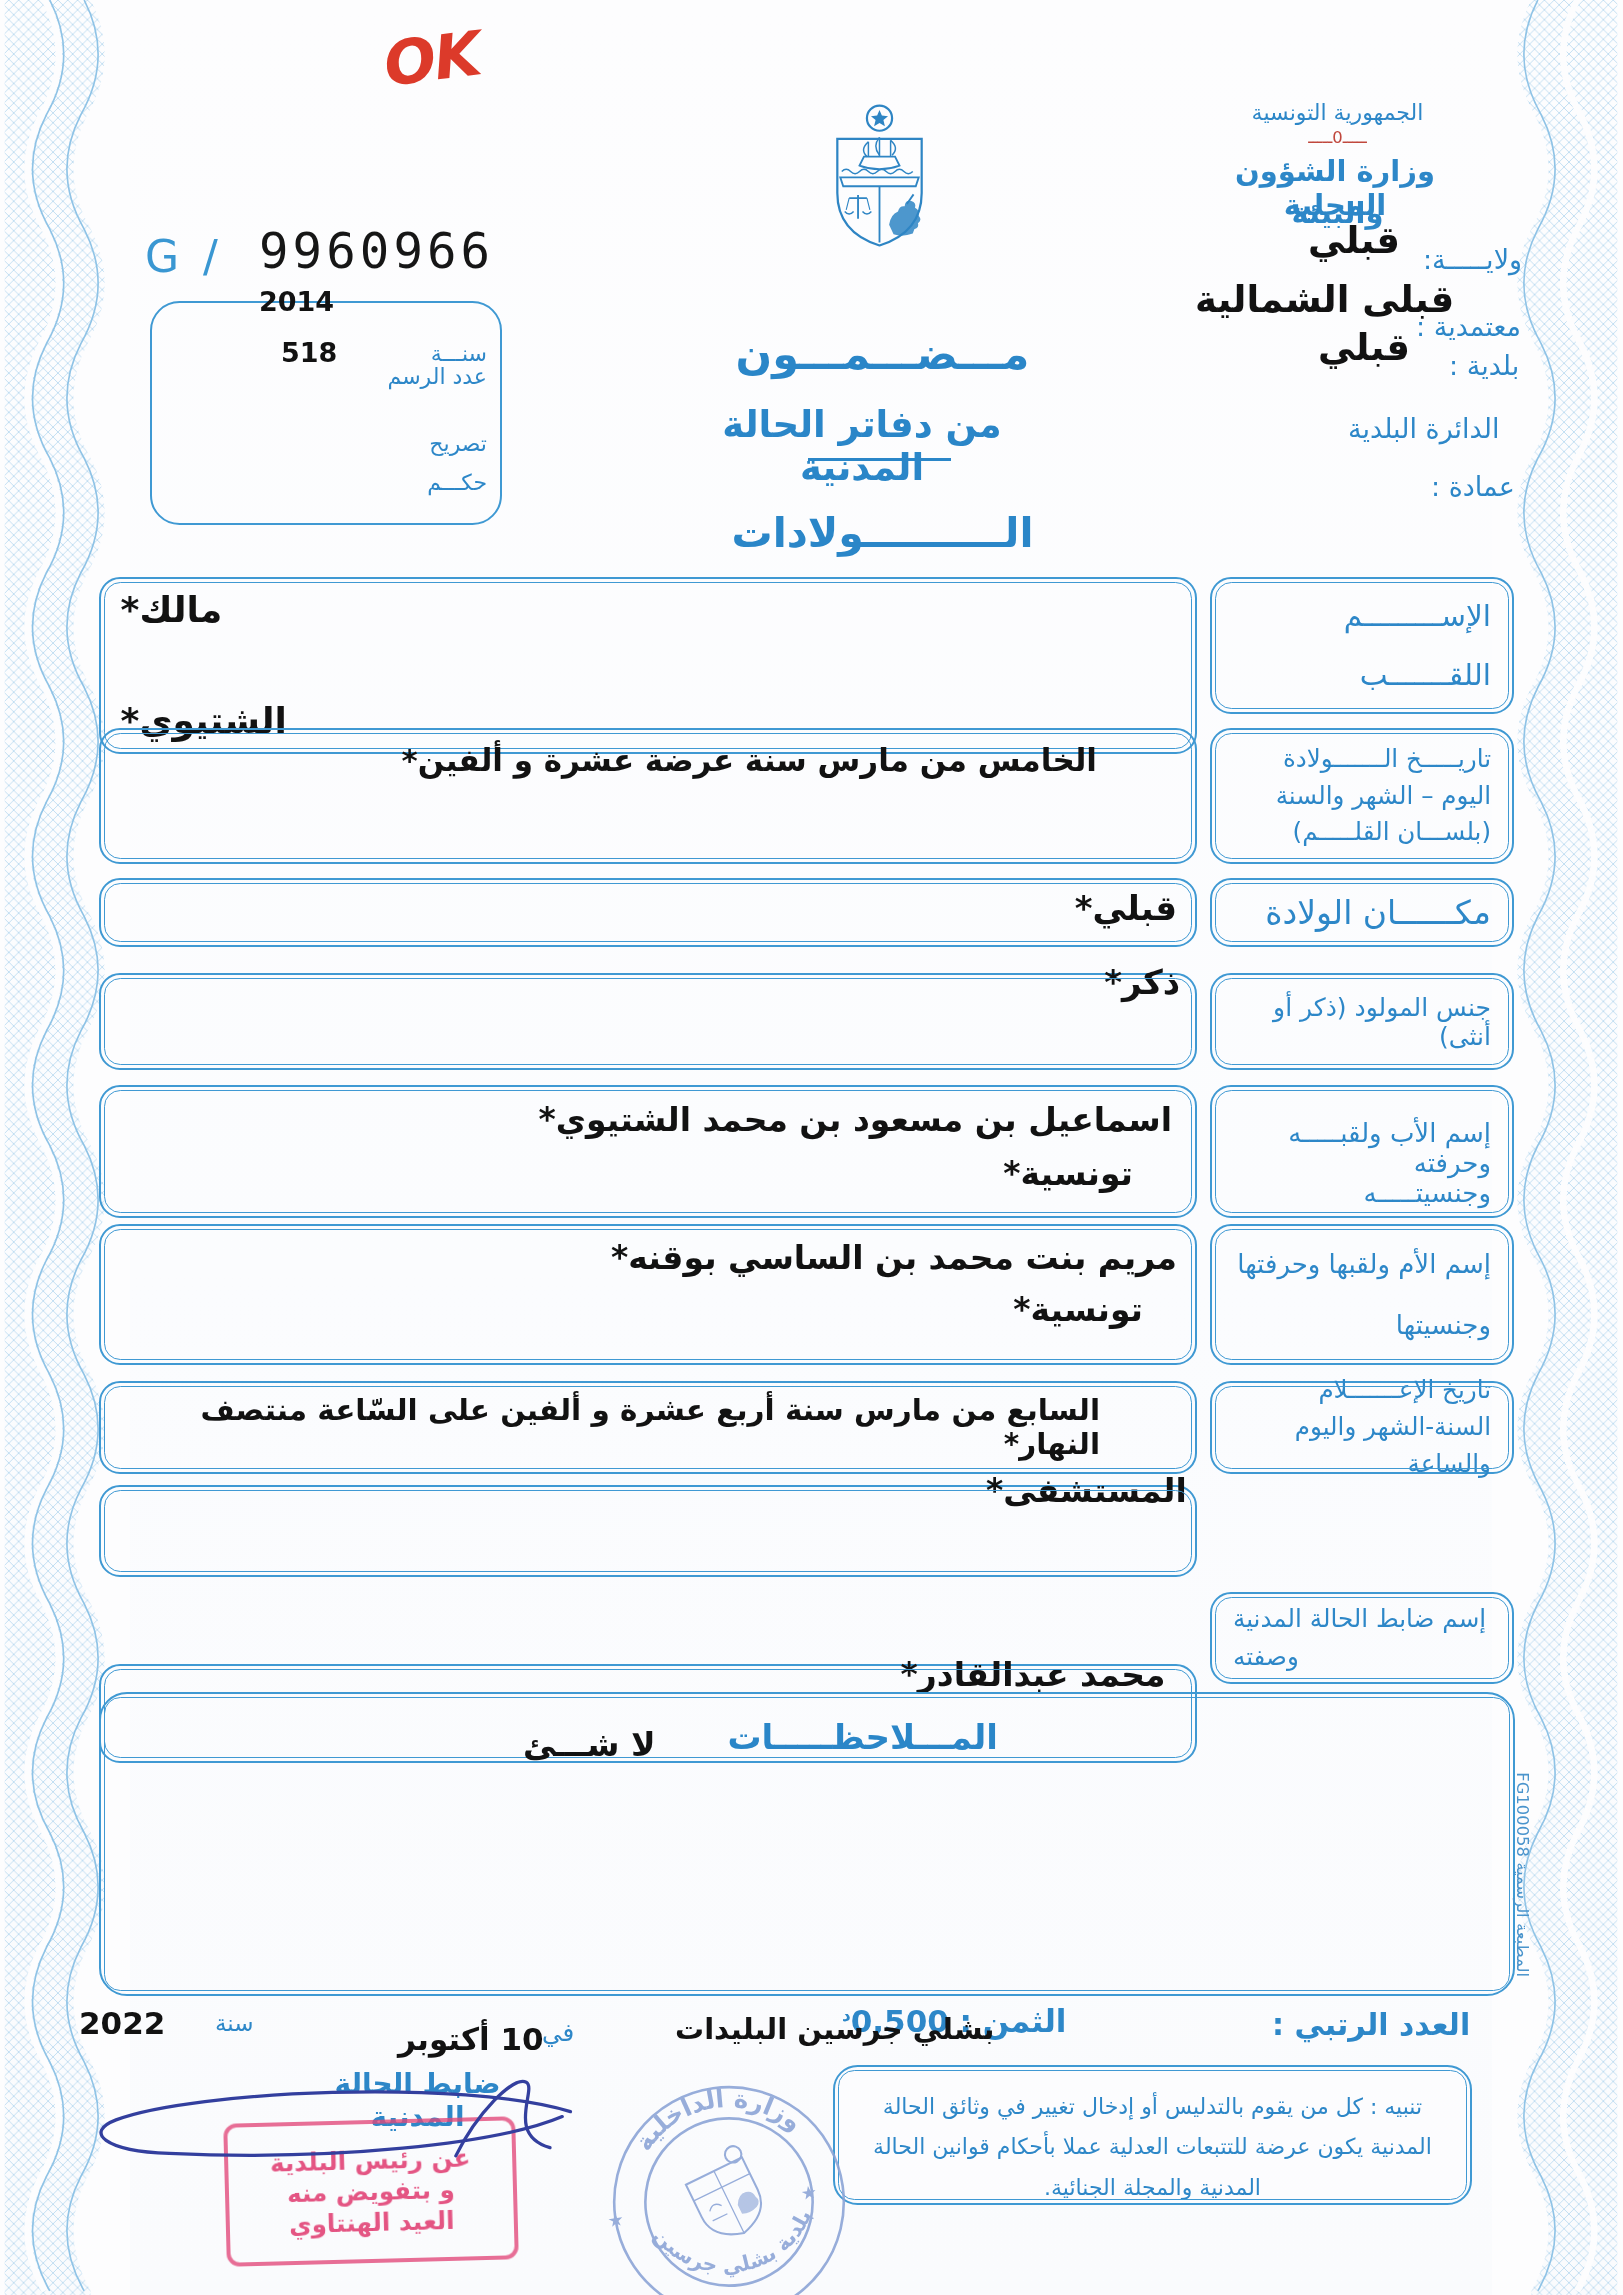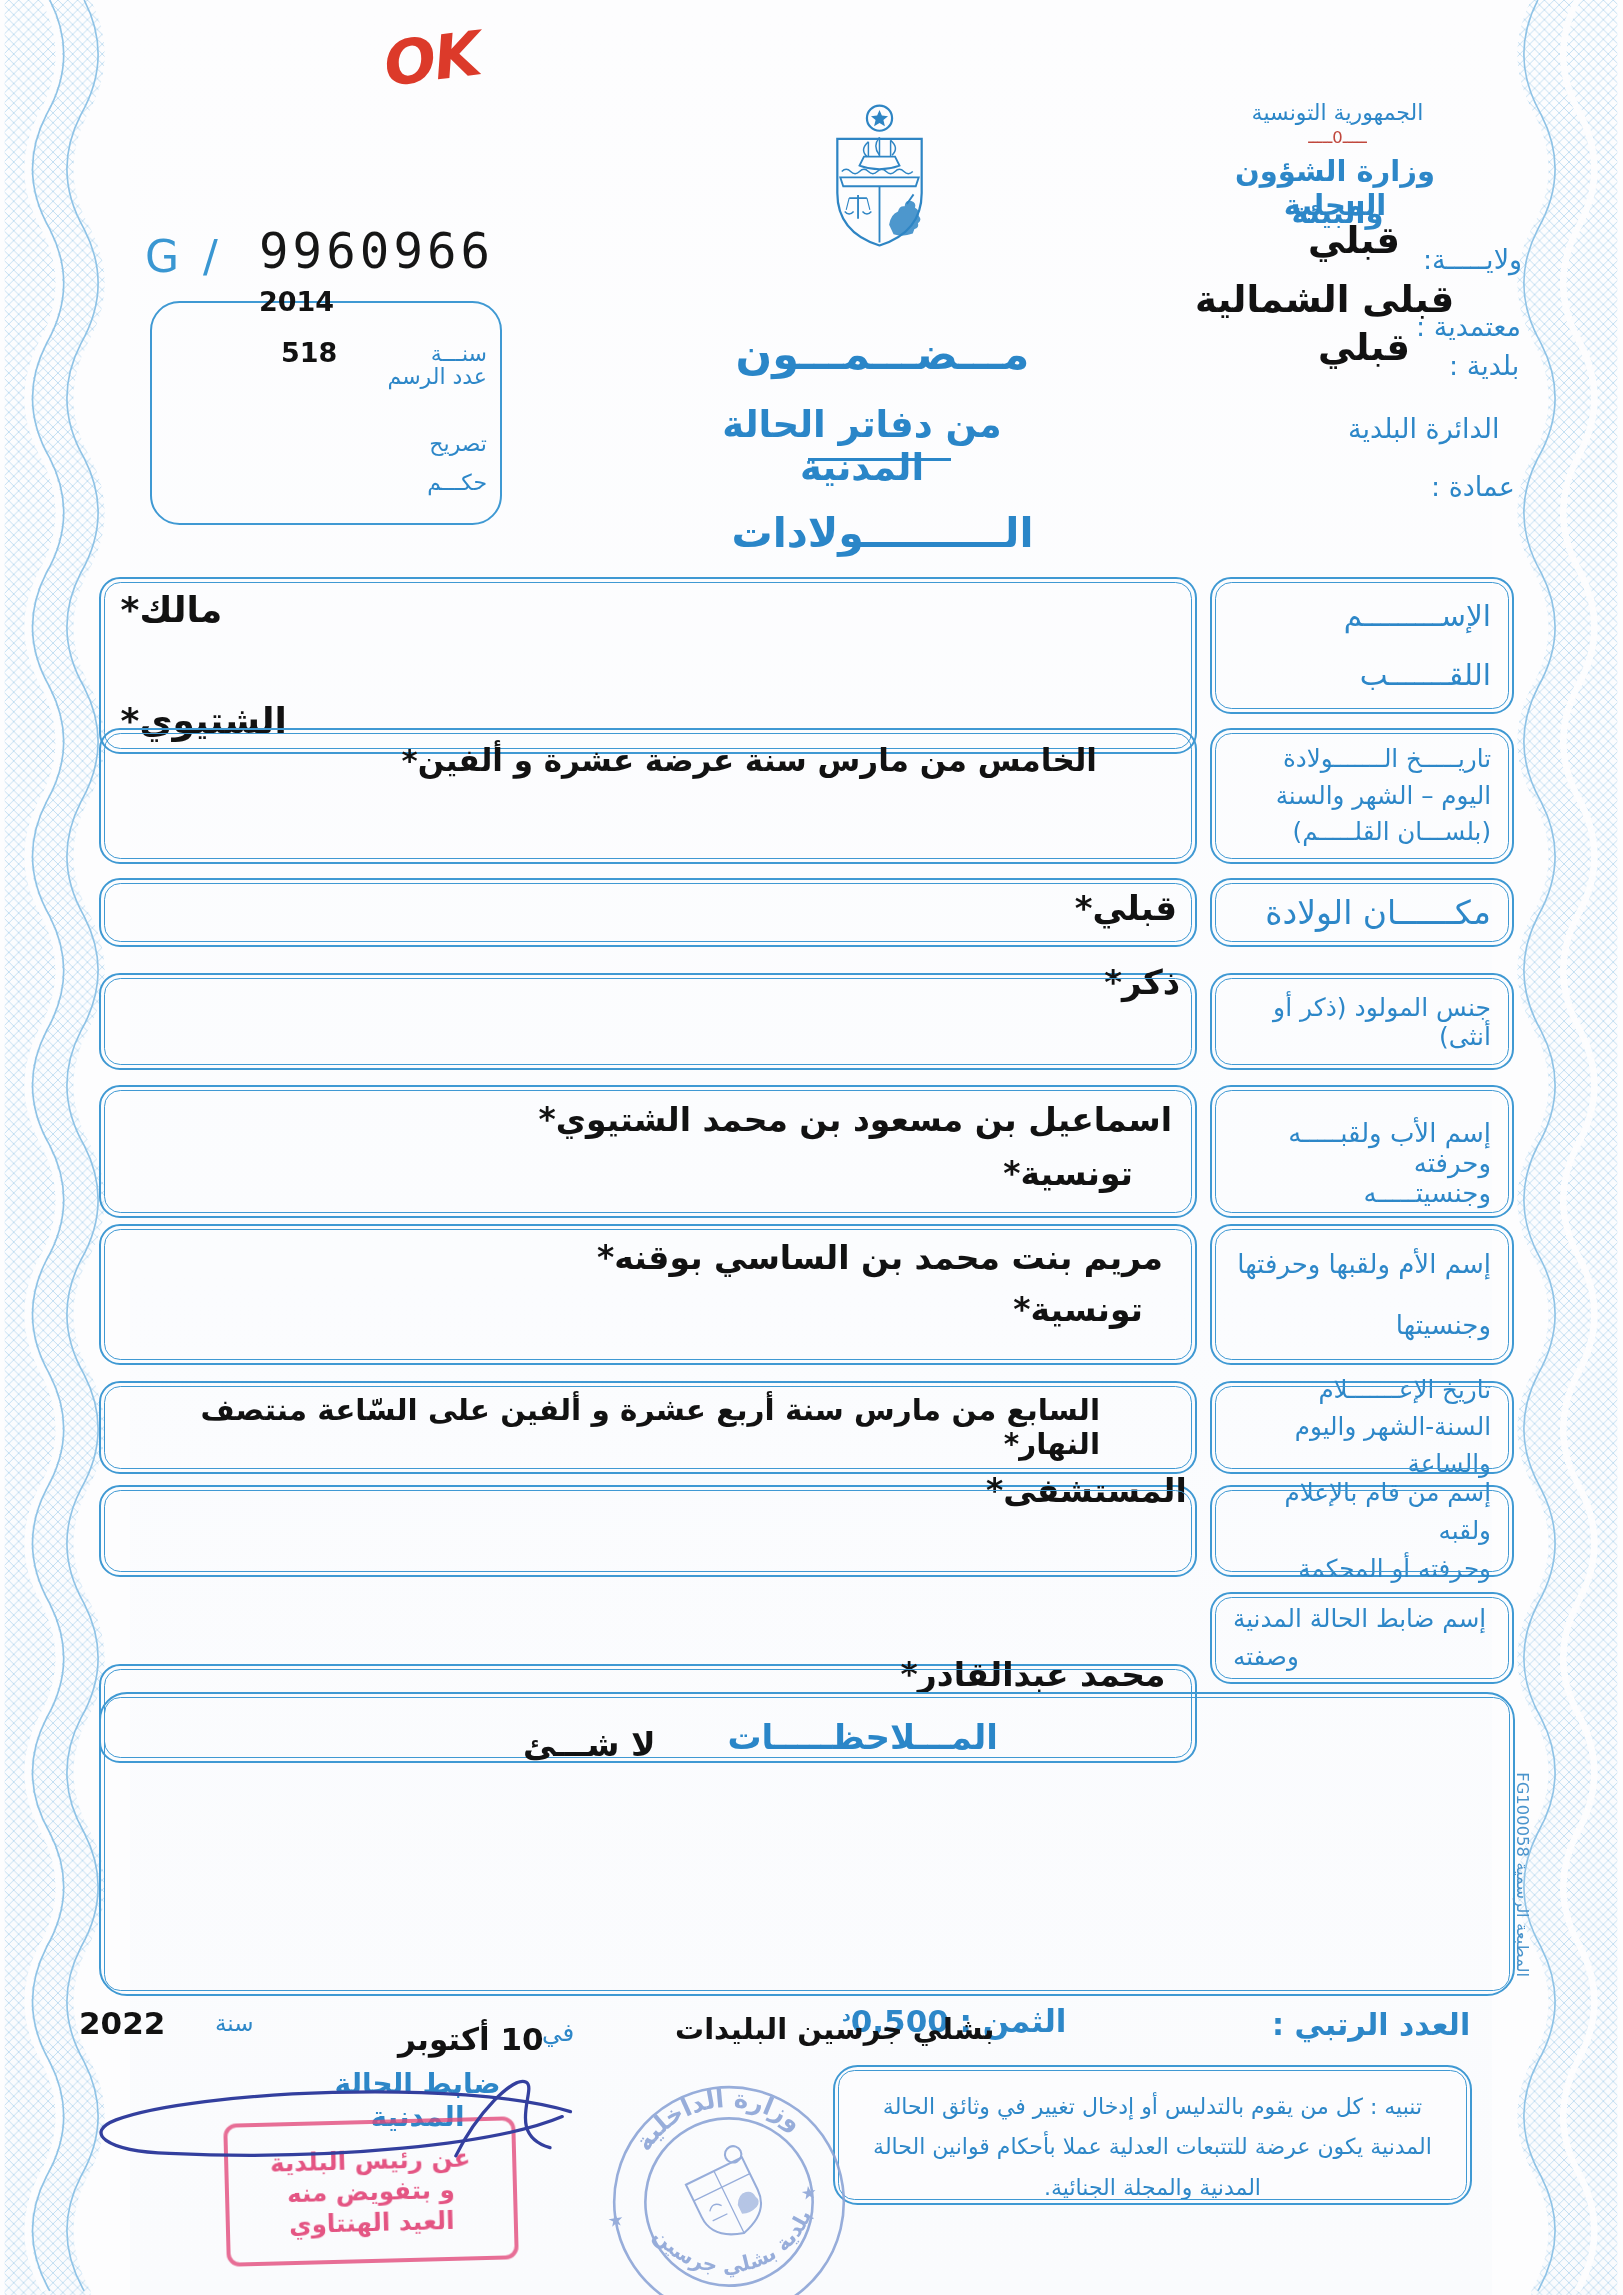--- a/index.html
+++ b/index.html
@@ -187,36 +187,32 @@
   <div class="dframe value-cell" style="top:1085px; height:133px; display:flex; flex-direction:column; gap:14.7px; padding-top:13px;">
     <span class="vline bval" style="font-size:33px; padding-left:0; padding-right:23px;">اسماعيل بن مسعود بن محمد الشتيوي*</span>
     <span class="vline bval" style="font-size:33px; padding-right:62px;">تونسية*</span>
   </div>
 
   <div class="dframe label-cell" style="top:1224px; height:141px; font-size:26px;">
     <span>إسم الأم ولقبها وحرفتها</span>
     <span>وجنسيتها</span>
   </div>
   <div class="dframe value-cell" style="top:1224px; height:141px; display:flex; flex-direction:column; gap:13px; padding-top:11.5px;">
-    <span class="vline bval" style="font-size:33px; padding-right:32px;">مريم بنت محمد بن الساسي بوقنه*</span>
+    <span class="vline bval" style="font-size:33px; padding-right:18px;">مريم بنت محمد بن الساسي بوقنه*</span>
     <span class="vline bval" style="font-size:33px; padding-right:52px;">تونسية*</span>
   </div>
 
   <div class="dframe label-cell" style="top:1381px; height:93px; font-size:24.6px; justify-content:center; line-height:1.5;">
     <span>تاريخ الإعـــــــلام</span>
     <span>السنة-الشهر واليوم والساعة</span>
   </div>
   <div class="dframe value-cell" style="top:1381px; height:93px; padding:9.8px 95px 0 0;">
     <span class="vline bval" style="font-size:29.5px;">السابع من مارس سنة أربع عشرة و ألفين  على السّاعة منتصف النهار*</span>
   </div>
 
-  <div class="dframe label-cell" style="top:1485px; height:92px; font-size:24.6px; justify-content:center; line-height:1.55;">
-    <span>إسم من قام بالإعلام ولقبه</span>
-    <span>وحرفته أو المحكمة</span>
-  </div>
   <div class="dframe value-cell" style="top:1485px; height:92px;">
     <span class="vline bval" style="font-size:33px; position:absolute; top:-16.4px; right:8.2px;">المستشفى*</span>
   </div>
 
   <div class="dframe label-cell" style="top:1592px; height:92px; font-size:24.6px; justify-content:center; line-height:1.55;align-items:flex-end;">
     <span>إسم ضابط الحالة المدنية</span>
     <span>وصفته</span>
   </div>
   <div class="dframe value-cell" style="top:1664px; height:99px;">
     <span class="vline bval" style="font-size:33px; position:absolute; top:-11.5px; right:29.5px;">محمد عبدالقادر*</span>

